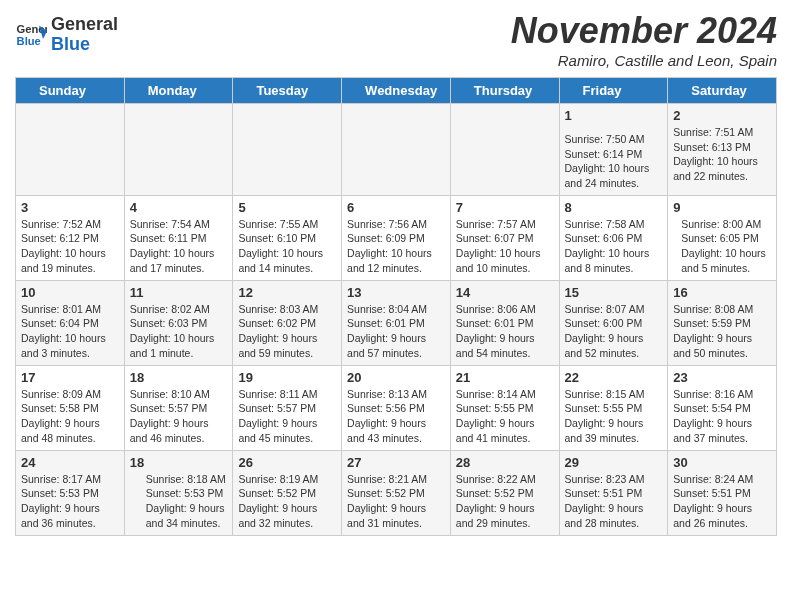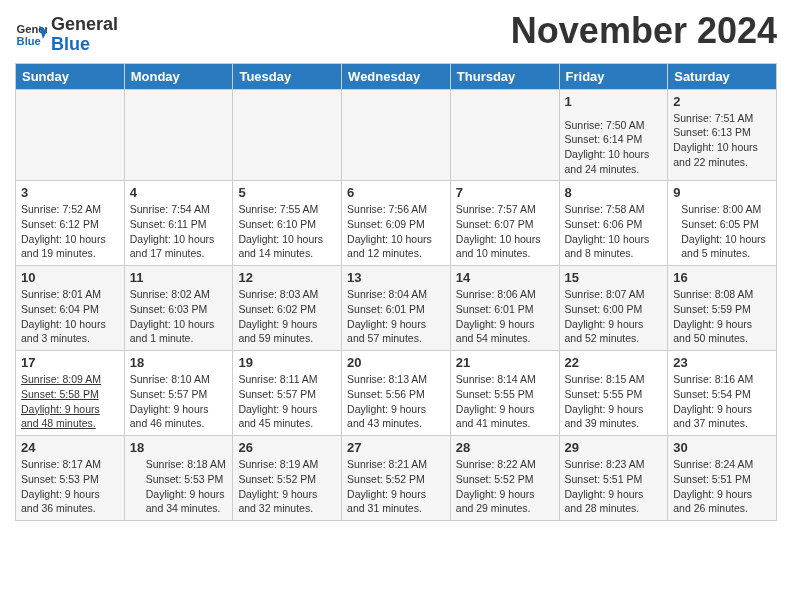--- a/index.html
+++ b/index.html
@@ -27,40 +27,41 @@
       color: #333;
       line-height: 1.1;
     }
     .logo-icon {
       width: 32px;
       height: 32px;
       margin-right: 4px;
     }
     .title-area {
       text-align: right;
+      font-style: italic;
     }
     .month-title {
       font-size: 36px;
       font-weight: bold;
       color: #333;
     }
     .subtitle {
       font-size: 15px;
       color: #333;
     }
     table {
       width: 100%;
       border-collapse: collapse;
       table-layout: fixed;
     }
     thead tr th {
       background-color: #2a7abf;
       color: #fff;
       text-align: left;
-      padding: 5px 6px;
+      padding: 5px 23px;
       font-size: 13px;
       font-weight: bold;
       border: 1px solid #ccc;
     }
     tbody tr td {
       border: 1px solid #ccc;
       vertical-align: top;
       padding: 4px 5px;
       font-size: 11px;
       color: #333;
@@ -97,20 +98,21 @@
       <text x="2" y="32" font-size="14" font-weight="bold" fill="#1a6bbf">Blue</text>
       <polygon points="30,8 40,15 35,25" fill="#1a6bbf"></polygon>
     </svg>
     <div class="logo-text">
       <div>General</div>
       <div style="color:#1a6bbf">Blue</div>
     </div>
   </div>
   <div class="title-area">
     <div class="month-title">November 2024</div>
+    <div class="subtitle">Ramiro, Castille and Leon, Spain</div>
   </div>
 </div>
 
 <table>
   <thead>
     <tr>
     <th>Sunday</th>
         <th>Monday</th>
         <th>Tuesday</th>
         <th>Wednesday</th>
@@ -223,21 +225,21 @@
         <td>
           <span class="day-num">16</span>
           <div class="day-info" style="white-space: pre-line;">Sunrise: 8:08 AM
 Sunset: 5:59 PM
 Daylight: 9 hours and 50 minutes.</div>
         </td>
       </tr>
       <tr>
         <td>
           <span class="day-num">17</span>
-          <div class="day-info" style="white-space: pre-line; text-decoration: underline;">Sunrise: 8:09 AM
+          <div class="day-info" style="white-space: pre-line;">Sunrise: 8:09 AM
 Sunset: 5:58 PM
 Daylight: 9 hours and 48 minutes.</div>
         </td>
         <td>
           <span class="day-num">18</span>
           <div class="day-info" style="white-space: pre-line;">Sunrise: 8:10 AM
 Sunset: 5:57 PM
 Daylight: 9 hours and 46 minutes.</div>
         </td>
         <td>

